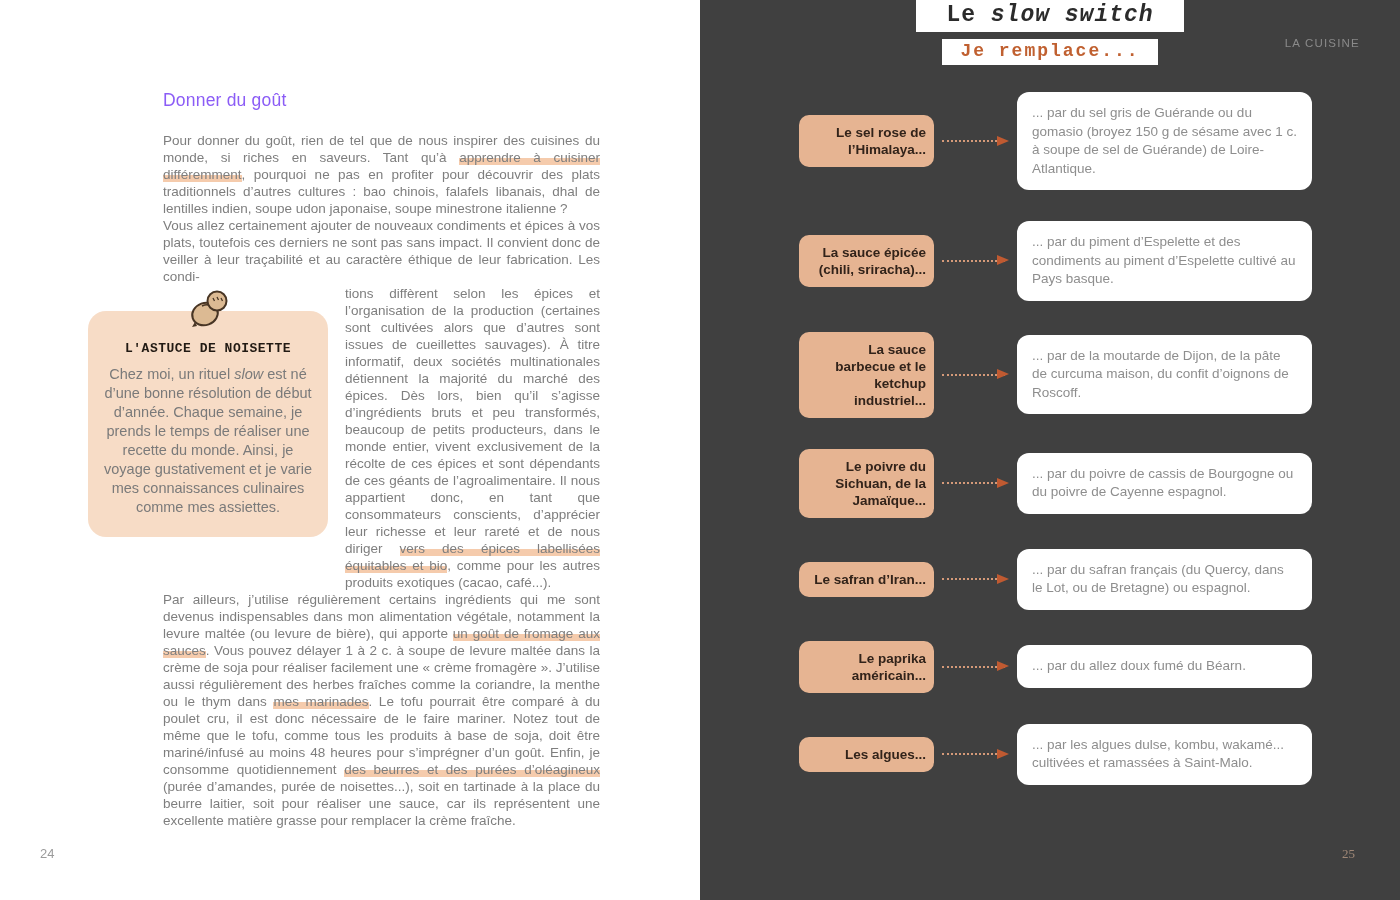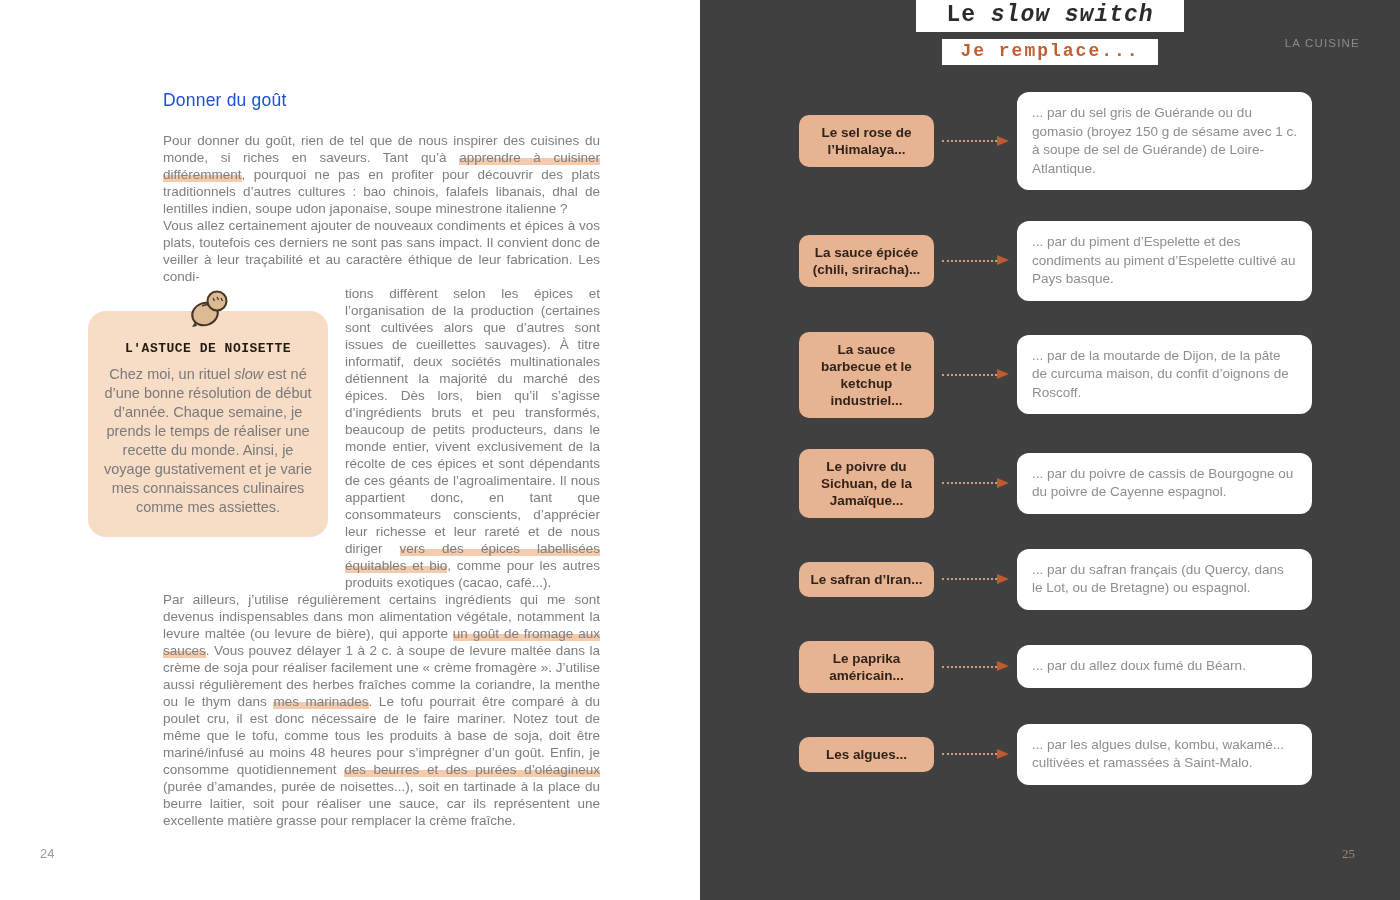--- a/index.html
+++ b/index.html
@@ -12,21 +12,21 @@
   .spread { display:flex; width:1400px; height:900px; }
 
   
   .page-left {
     width:700px; height:900px; background:#ffffff; position:relative;
   }
   .left-col {
     position:absolute; left:163px; top:90px; width:437px;
   }
   .heading {
-    color:#1d4ed8; font-size:17.5px; letter-spacing:.2px; margin-bottom:21px;
+    color:#8b5cf6; font-size:17.5px; letter-spacing:.2px; margin-bottom:21px;
   }
   .bodytext {
     color:#7e7e7e; font-size:13.5px; line-height:17px; text-align:justify;
   }
   .hl {
     background:linear-gradient(to top, #f5cbac 0 46%, transparent 46%);
   }
   .wrapblock { display:flex; margin-top:0; }
   .astuce {
     width:240px; margin-left:-75px; margin-right:17px; margin-top:26px;
@@ -71,21 +71,21 @@
     font-family:"Liberation Mono","DejaVu Sans Mono",monospace;
     font-size:18px; font-weight:bold; color:#c06030; letter-spacing:2px;
   }
   .swaps {
     margin-top:27px; padding:0 88px 0 99px;
     display:flex; flex-direction:column; gap:31px;
   }
   .swap-row { display:flex; align-items:center; }
   .swap-from {
     flex:0 0 135px; background:#e6b492; border-radius:10px;
-    padding:9px 8px; text-align:center;
+    padding:9px 8px; text-align:right;
     color:#32231a; font-size:13.5px; font-weight:bold; line-height:17px;
   }
   .swap-arrow {
     flex:1; position:relative; margin:0 12px 0 8px;
     border-top:2px dotted #d59a79; height:0;
   }
   .swap-arrow .head {
     position:absolute; right:-4px; top:-6.5px; width:0; height:0;
     border-left:12px solid #c05a31;
     border-top:5.5px solid transparent; border-bottom:5.5px solid transparent;

